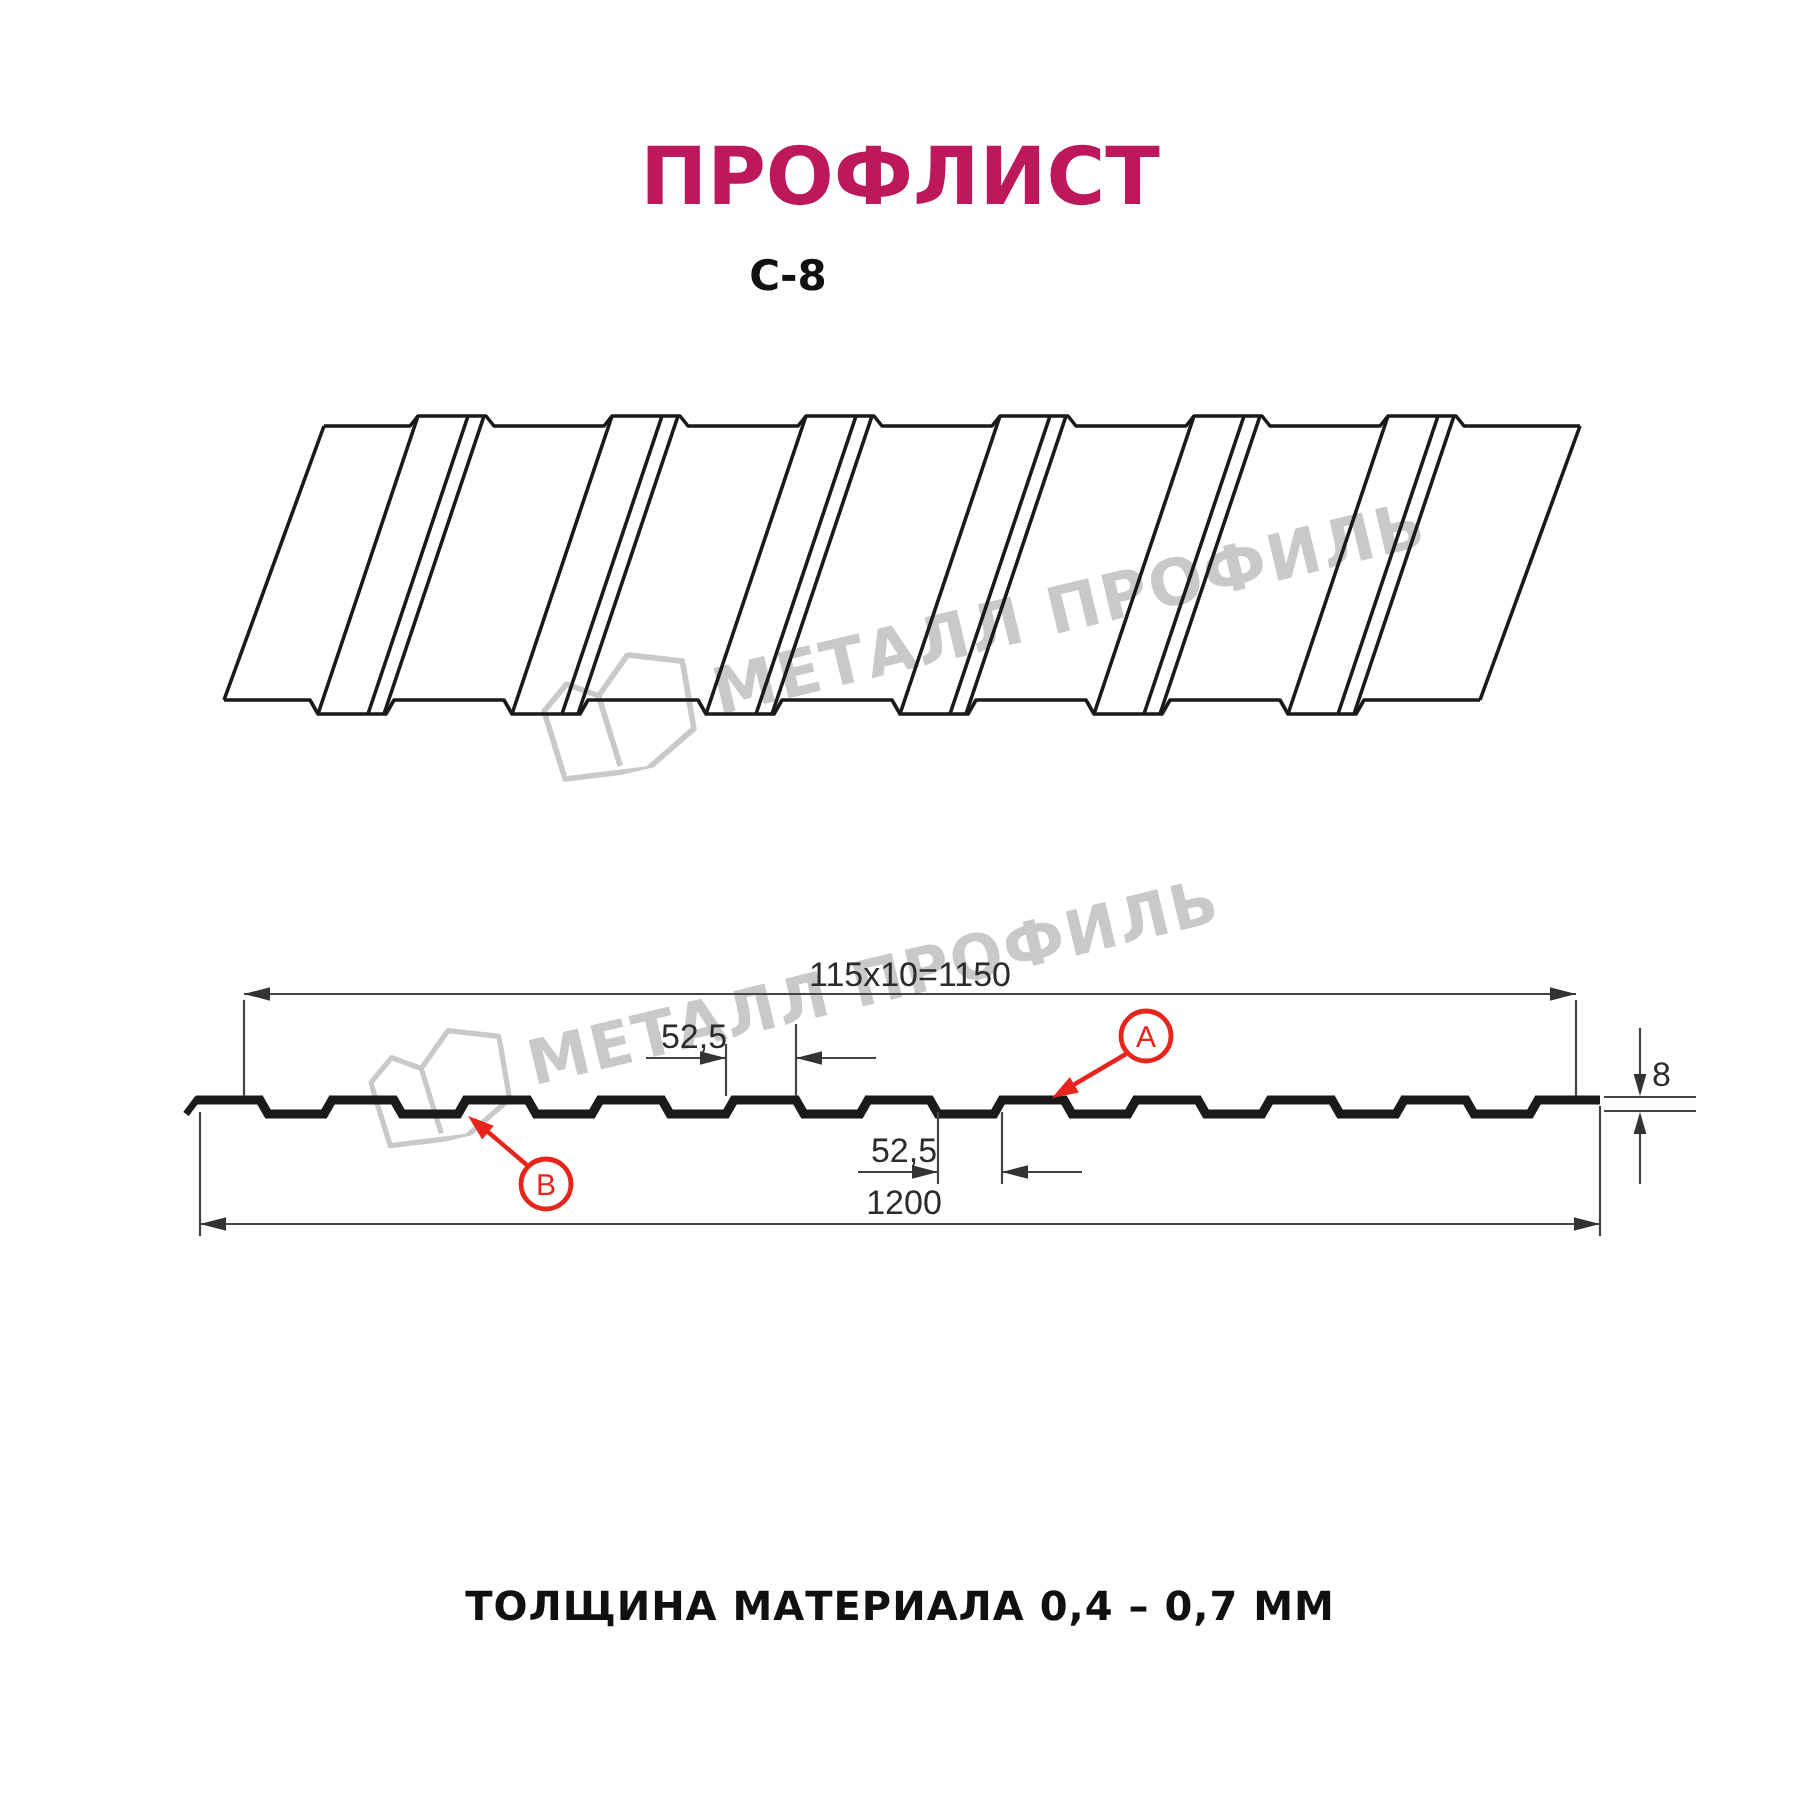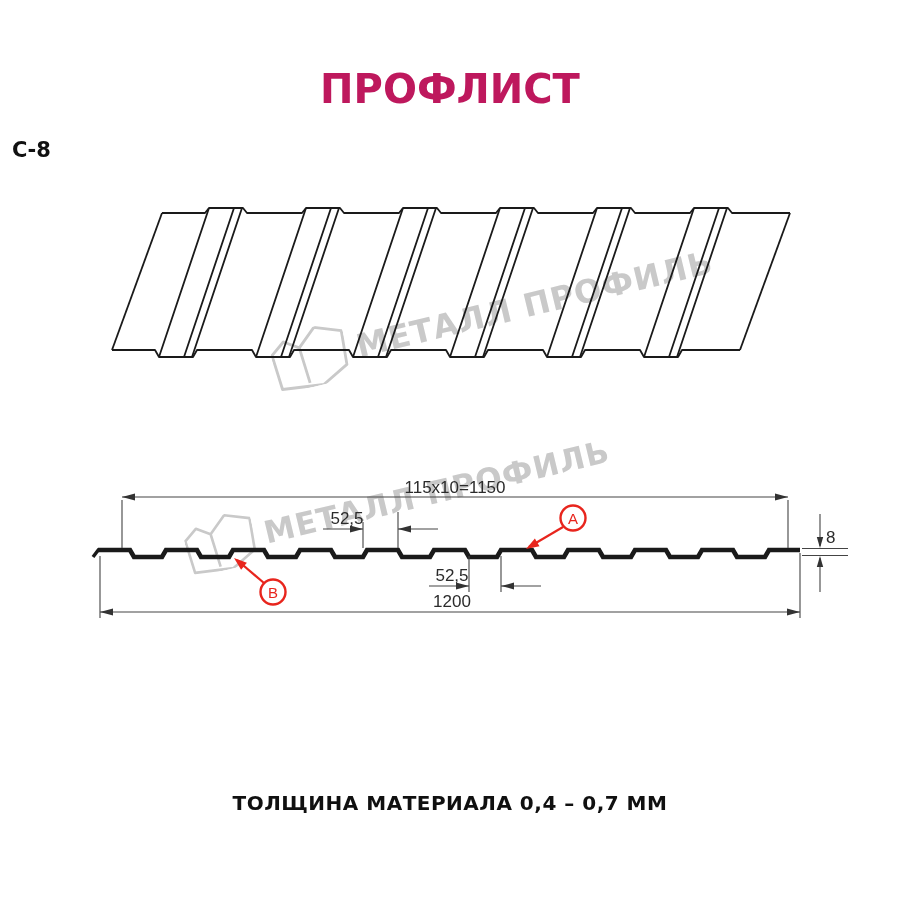--- a/index.html
+++ b/index.html
@@ -5,22 +5,22 @@
   html,body{margin:0;padding:0;}
   body{
     width:900px;height:900px;position:relative;background:#ffffff;
     font-family:"DejaVu Sans",sans-serif;overflow:hidden;
   }
   .page-title{
     position:absolute;left:0;top:66px;width:900px;text-align:center;
     font-size:40px;font-weight:bold;letter-spacing:0px;color:#be185d;margin:0;
   }
   .model-code{
-    position:absolute;left:0;top:126px;width:788px;
-    font-size:21px;font-weight:bold;color:#111;margin:12px;
+    position:absolute;left:0;top:126px;width:788px;text-align:center;
+    font-size:21px;font-weight:bold;color:#111;margin:0;
   }
   .footer-note{
     position:absolute;left:0;top:791px;width:900px;text-align:center;
     font-size:20px;font-weight:bold;letter-spacing:0.5px;color:#101010;margin:0;
   }
   .watermark{
     position:absolute;display:flex;align-items:center;gap:10px;
     color:#c9c9c9;font-weight:bold;white-space:nowrap;
     transform:rotate(-13.5deg);transform-origin:left bottom;z-index:1;
   }

